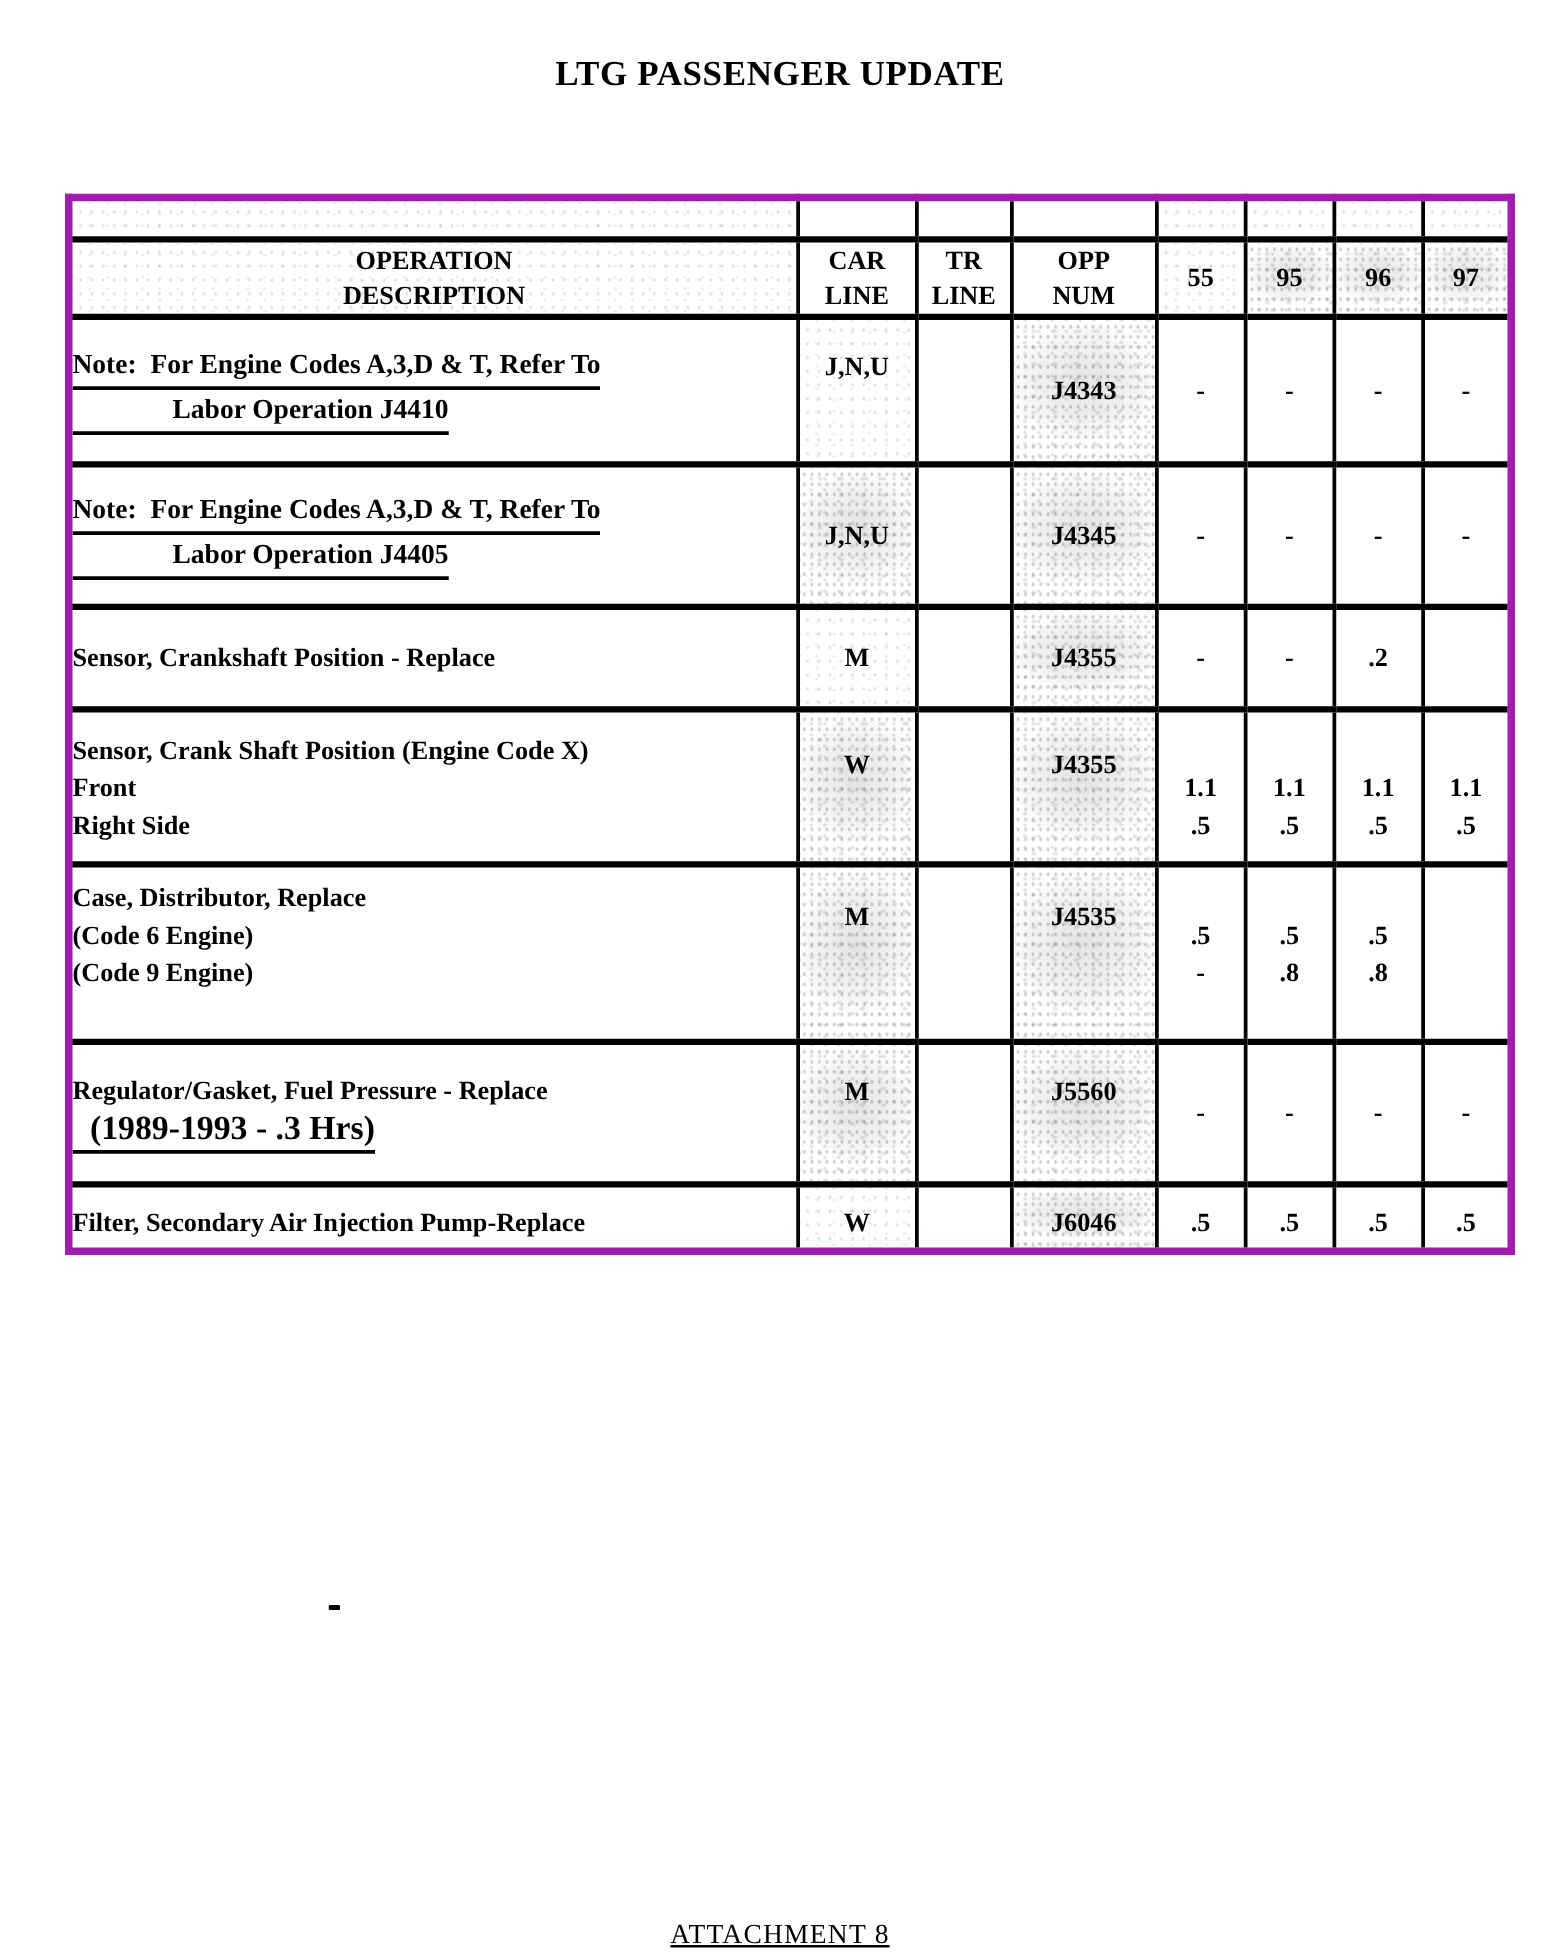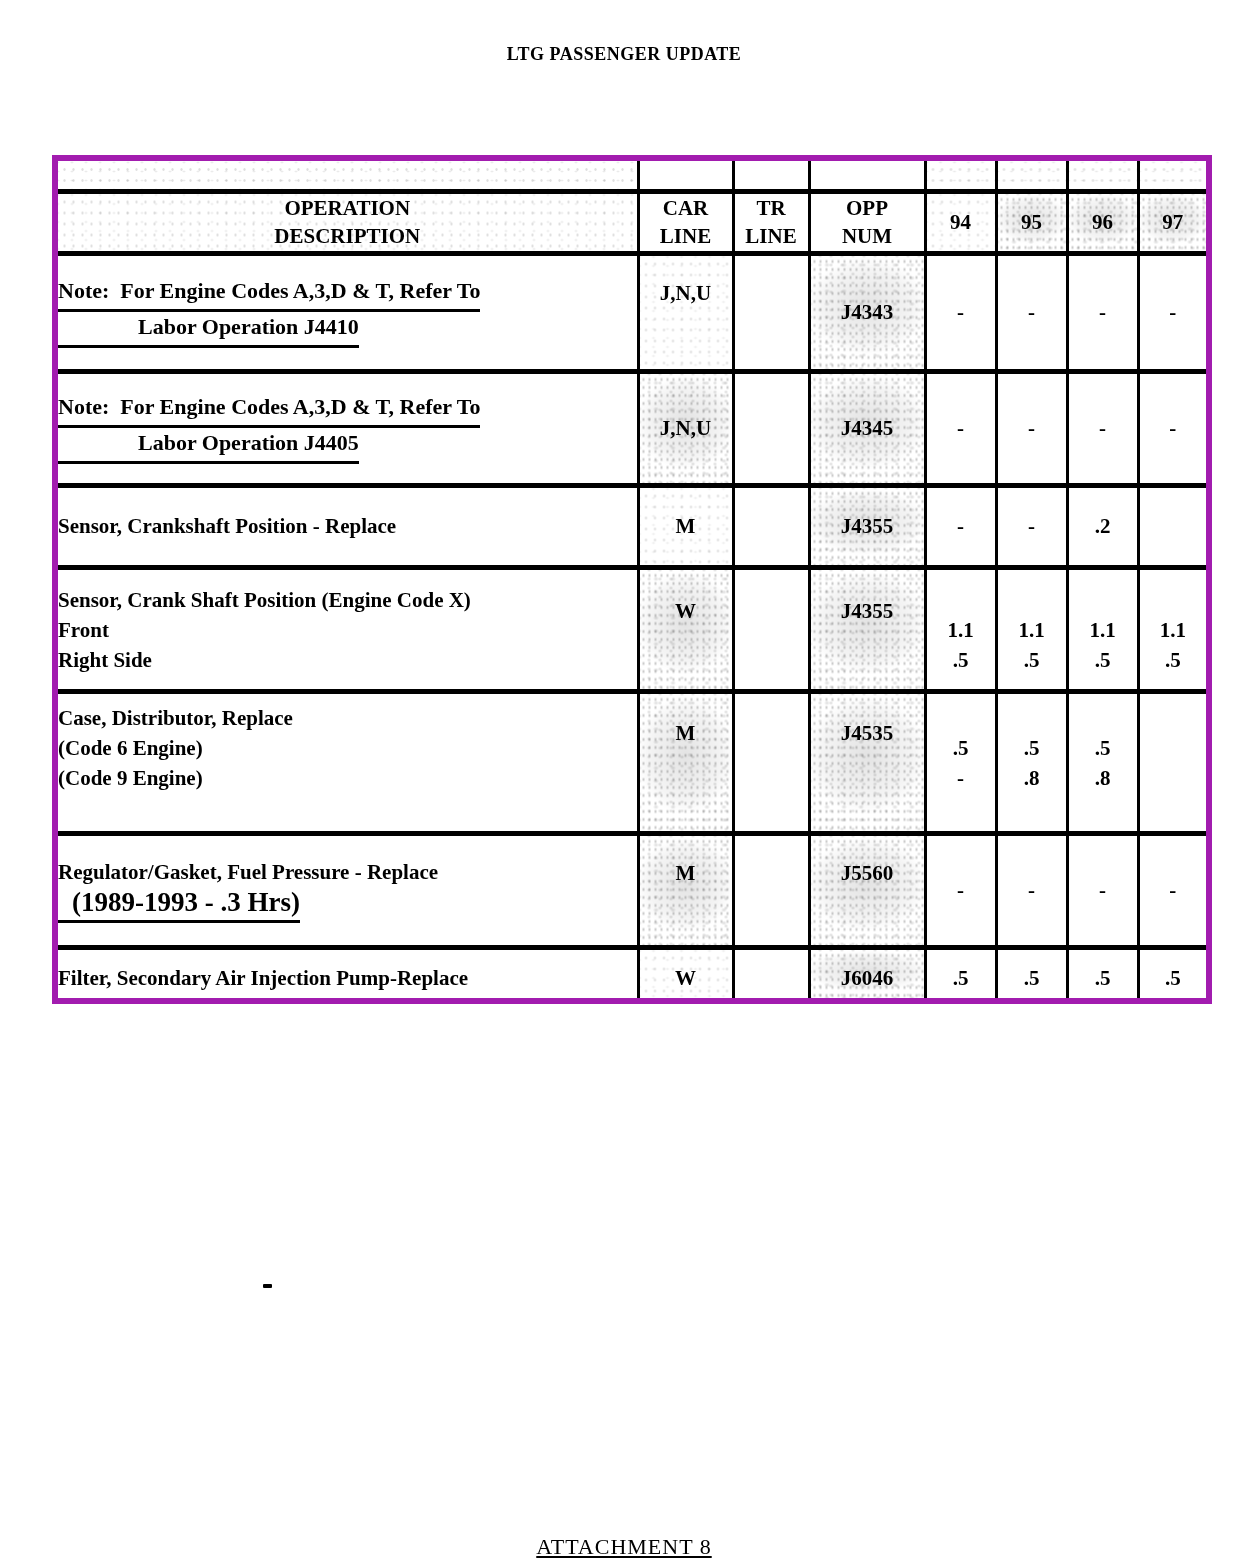--- a/index.html
+++ b/index.html
@@ -15,21 +15,21 @@
     color: #000;
     overflow: hidden;
   }
 
   .doc-title {
     position: absolute;
     top: 44px;
     left: 0;
     width: 1248px;
     text-align: center;
-    font-size: 18px;
+    font-size: 28px;
     font-weight: bold;
     letter-spacing: 0.5px;
   }
 
   table.labor {
     position: absolute;
     left: 52px;
     top: 155px;
     width: 1154px;
     table-layout: fixed;
@@ -158,21 +158,21 @@
       <div>LINE</div>
     </td>
     <td>
       <div>TR</div>
       <div>LINE</div>
     </td>
     <td>
       <div>OPP</div>
       <div>NUM</div>
     </td>
-    <td class="sp-light">94</td>
+    <td class="sp-light">55</td>
     <td class="sp-heavy">95</td>
     <td class="sp-heavy">96</td>
     <td class="sp-heavy">97</td>
   </tr>
 
   <tr class="r1" style="height:118px">
     <td class="desc">
       <div class="note-line"><span class="ul-block">Note:&nbsp; For Engine Codes A,3,D &amp; T, Refer To</span></div>
       <div class="note-line"><span class="ul-block lead100">Labor Operation J4410</span></div>
     </td>

